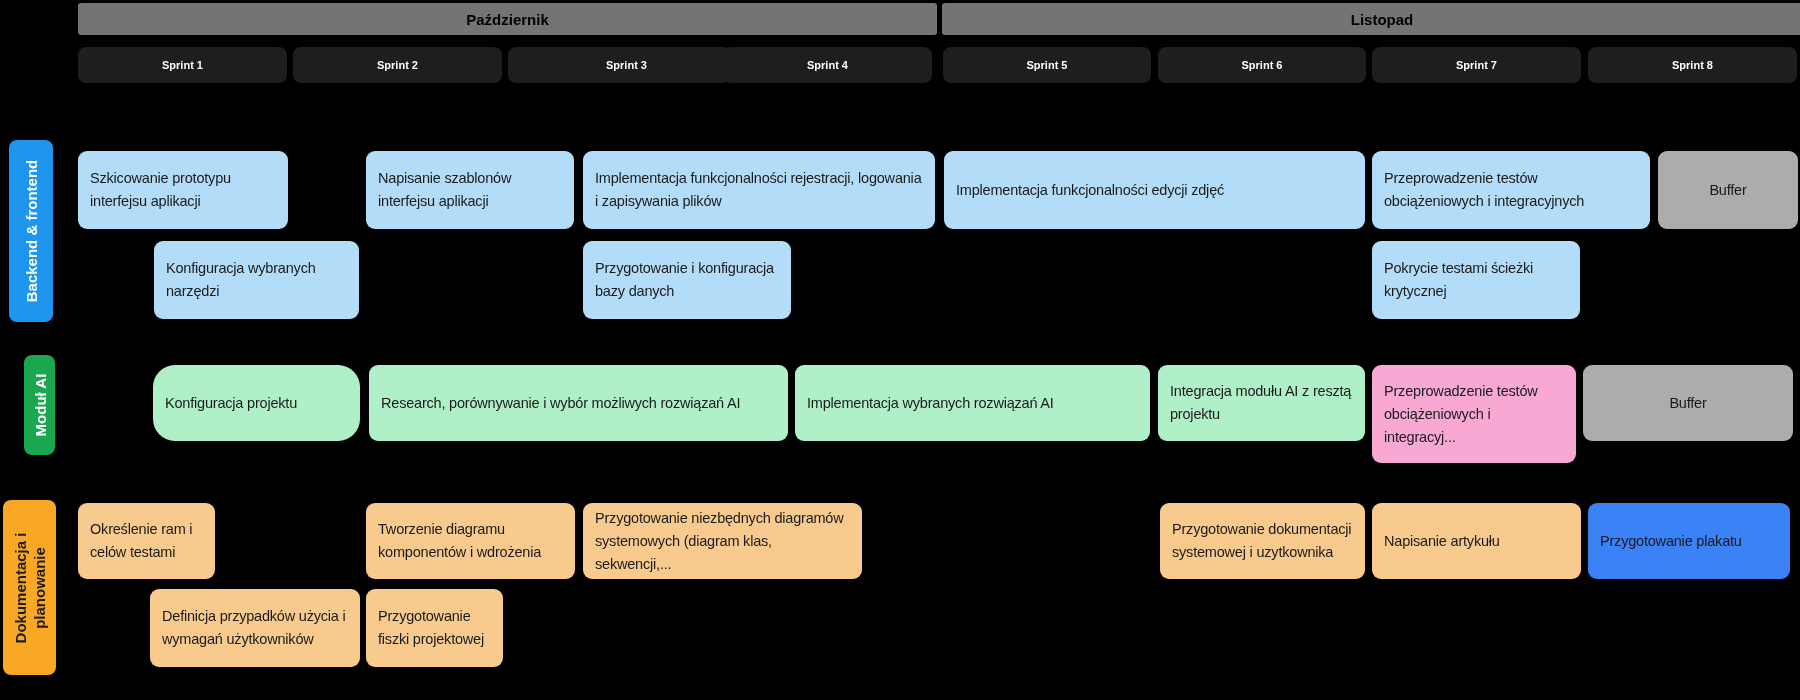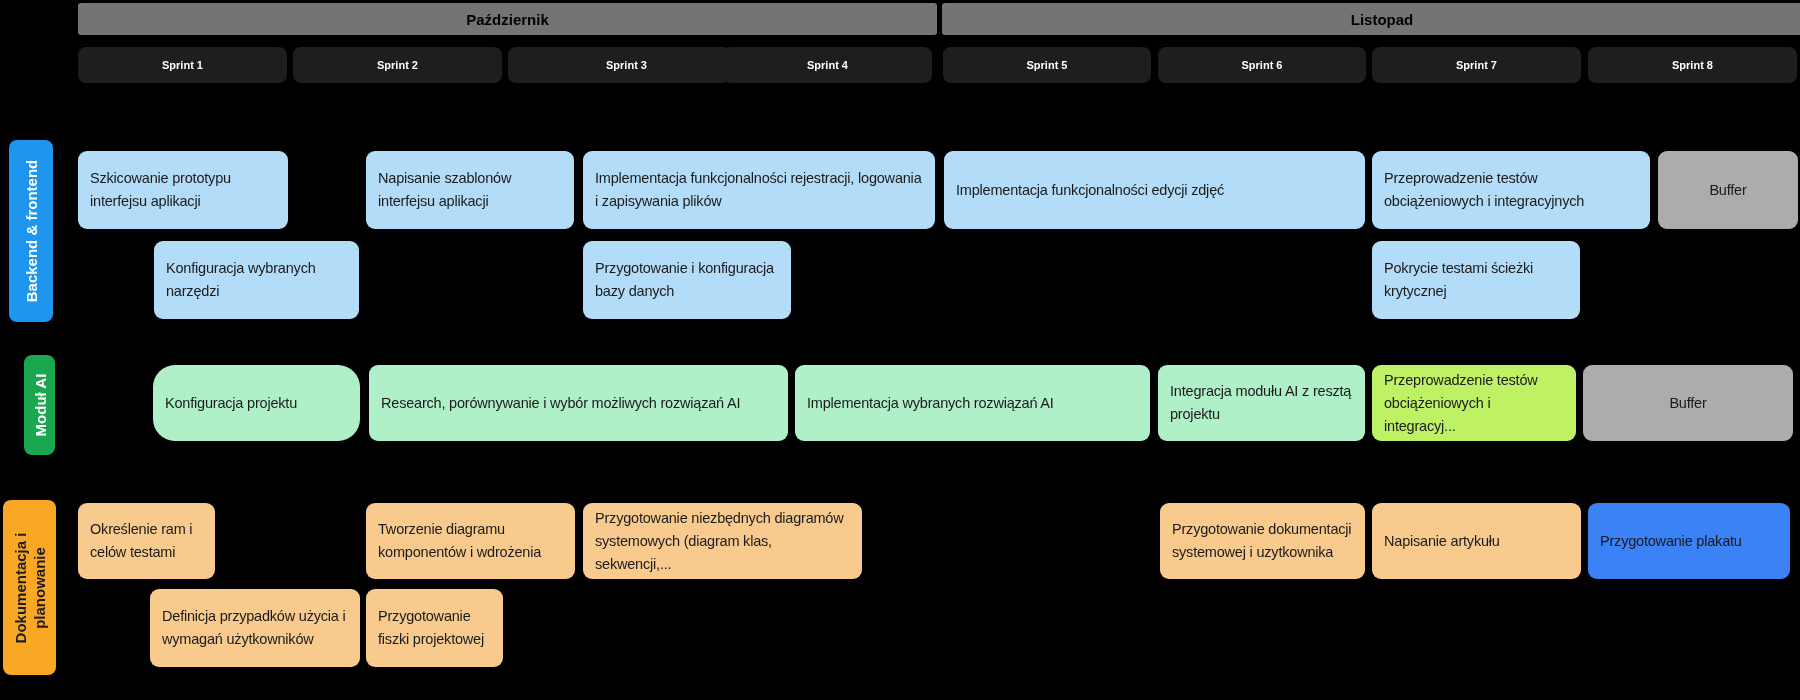--- a/index.html
+++ b/index.html
@@ -90,21 +90,21 @@
       </div>
       <div class="bar" style="left: 369px; top: 365px; width: 419px; height: 76px; background: rgb(175, 240, 201);">
         <span>Research, porównywanie i wybór możliwych rozwiązań AI</span>
       </div>
       <div class="bar" style="left: 795px; top: 365px; width: 355px; height: 76px; background: rgb(175, 240, 201);">
         <span>Implementacja wybranych rozwiązań AI</span>
       </div>
       <div class="bar" style="left: 1158px; top: 365px; width: 207px; height: 76px; background: rgb(175, 240, 201);">
         <span>Integracja modułu AI z resztą projektu</span>
       </div>
-      <div class="bar" style="left: 1372px; top: 365px; width: 204px; height: 76px; background: #bef264;">
+      <div class="bar" style="left: 1372px; top: 365px; width: 204px; height: 98px; background: #f9a8d4;">
         <span>Przeprowadzenie testów obciążeniowych i integracyj...</span>
       </div>
       <div class="bar buffer" style="left: 1583px; top: 365px; width: 210px; height: 76px; background: rgb(172, 172, 172);">
         <span>Buffer</span>
       </div>
       <div class="bar" style="left: 78px; top: 503px; width: 137px; height: 76px; background: rgb(248, 202, 142);">
         <span>Określenie ram i celów testami</span>
       </div>
       <div class="bar" style="left: 150px; top: 589px; width: 210px; height: 78px; background: rgb(248, 202, 142);">
         <span>Definicja przypadków użycia i wymagań użytkowników</span>

